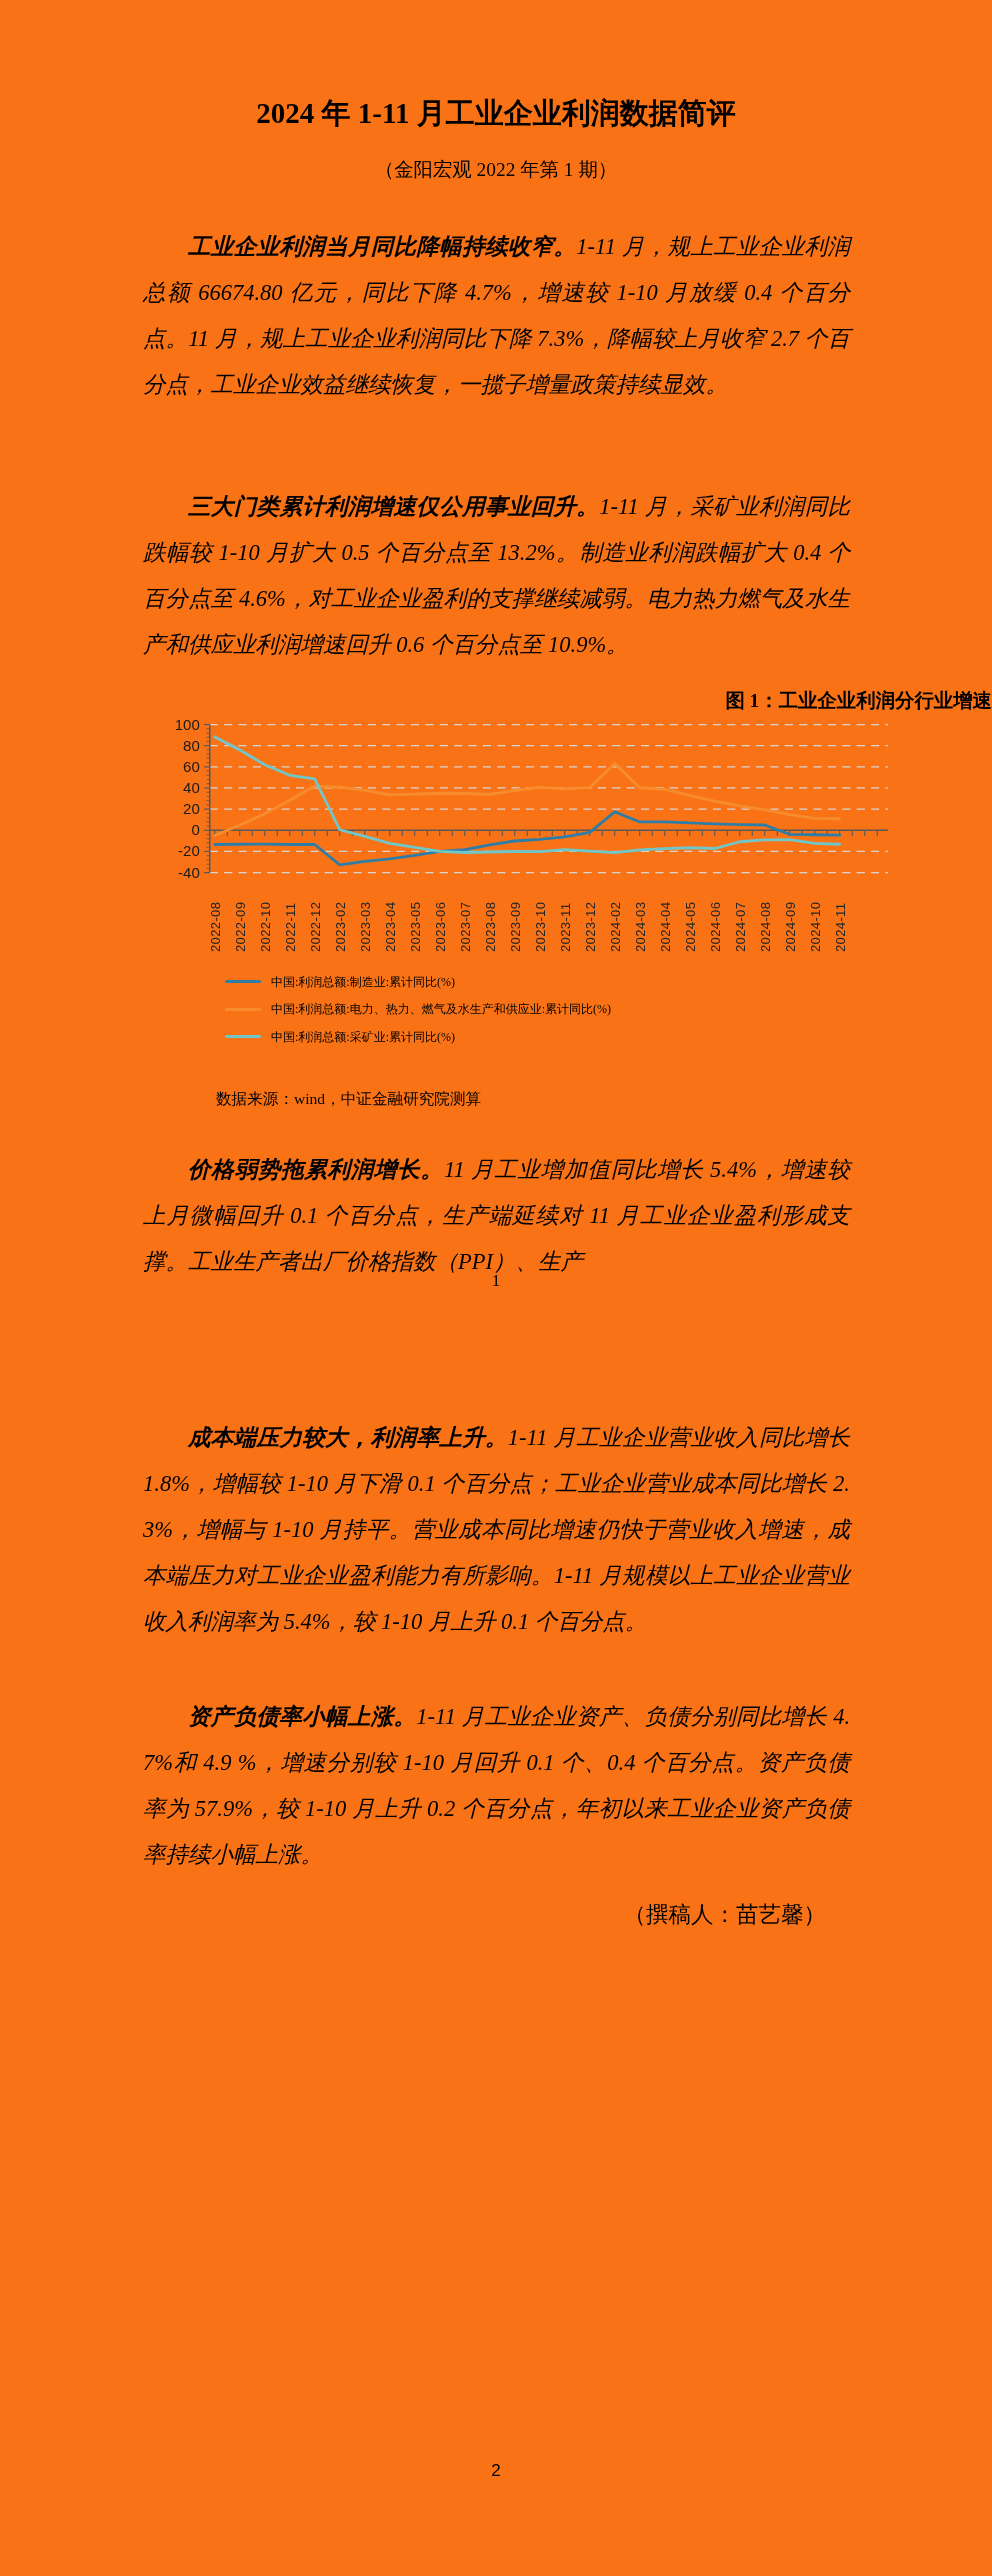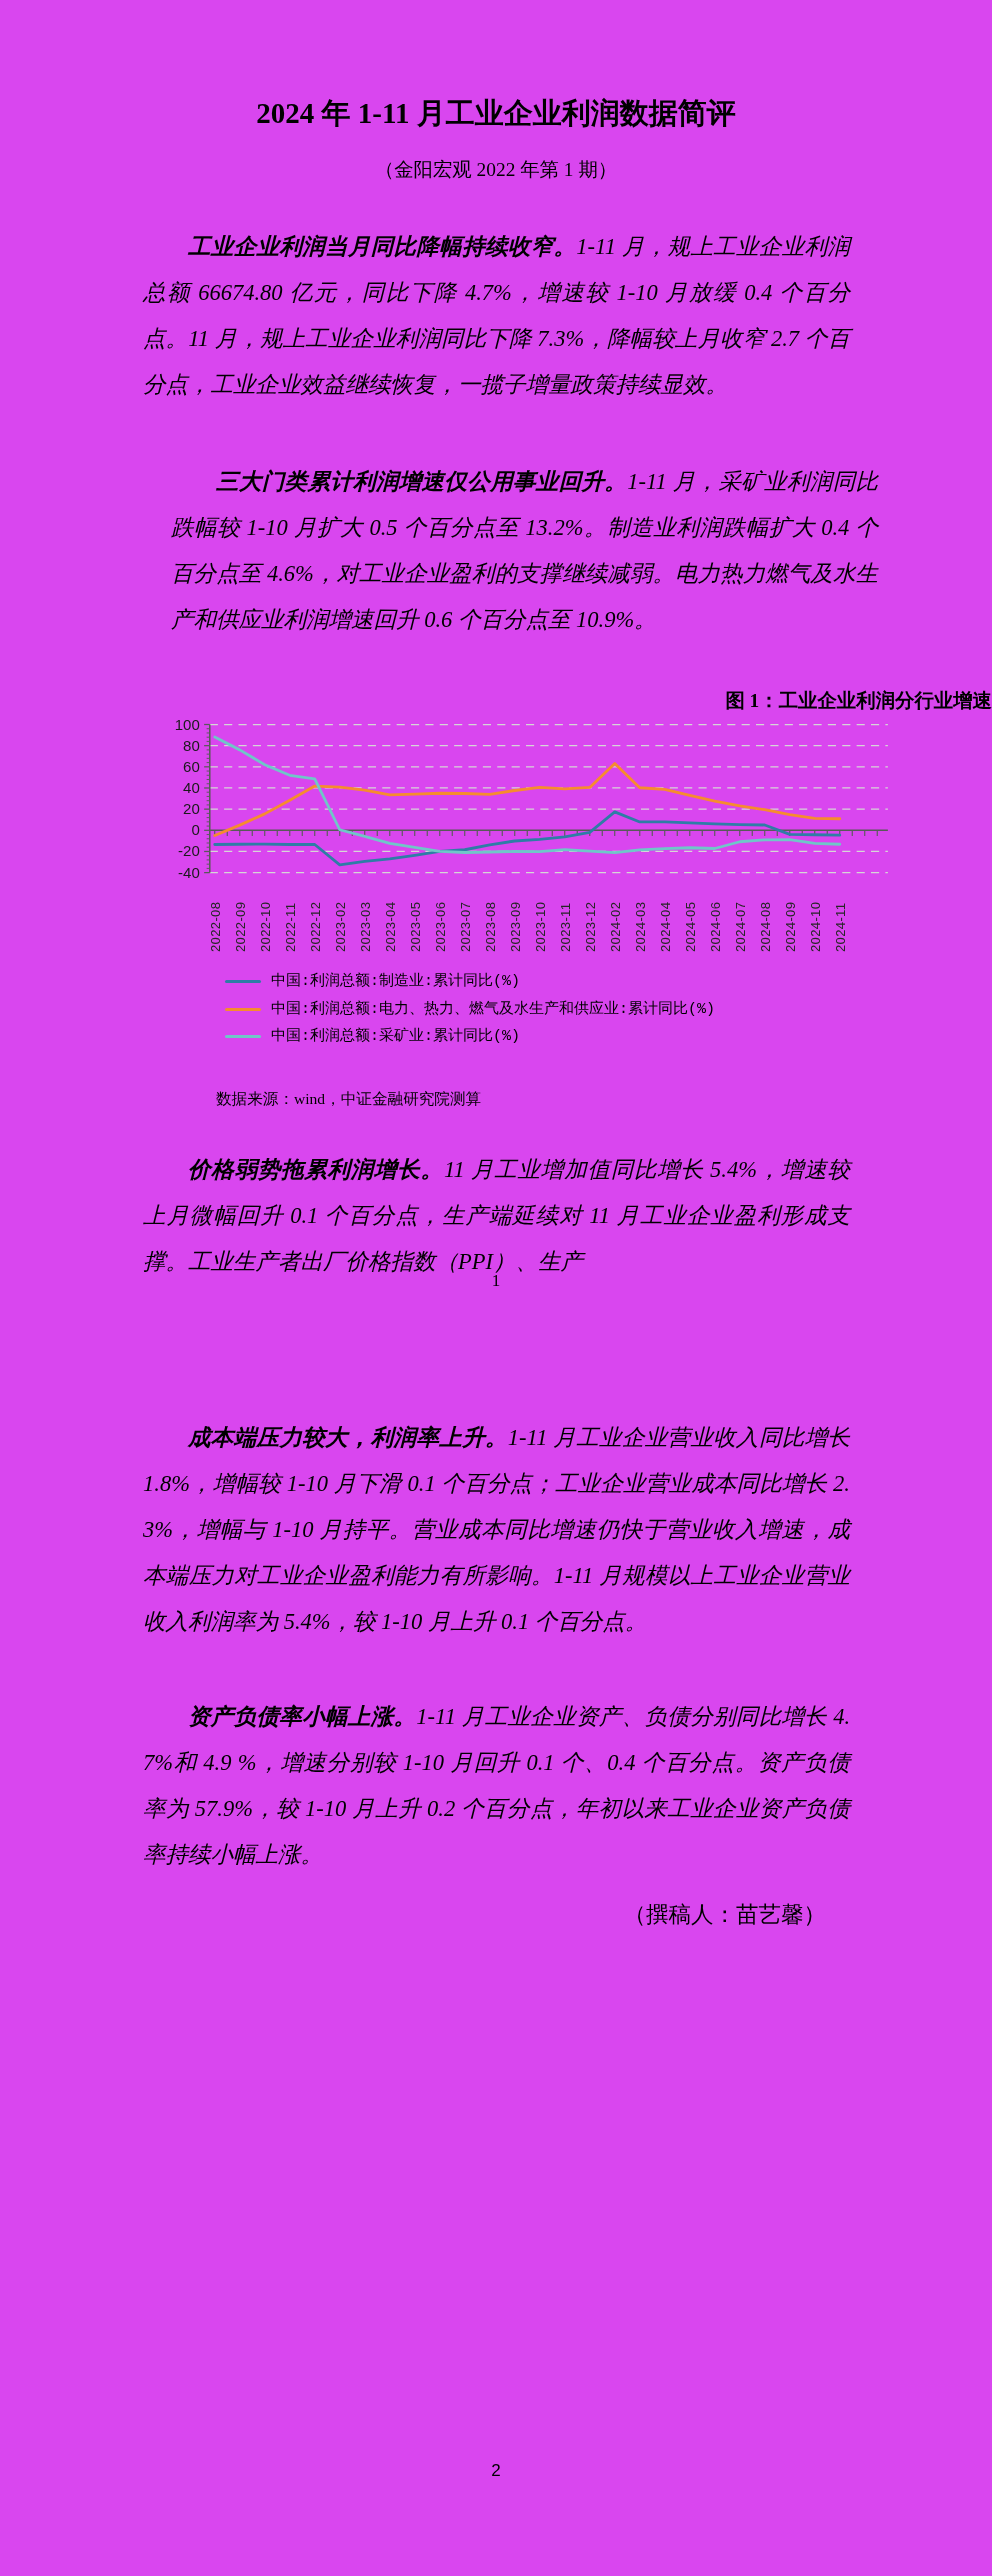--- a/index.html
+++ b/index.html
@@ -1,19 +1,19 @@
 <!DOCTYPE html>
 <html style="font-size:10px"><head>
 <meta charset="utf-8">
 <style>
   html,body{margin:0;padding:0;background:#888;}
   .page{
     position:relative;
     width:992px;height:2576px;
-    background:#d946ef;
+    background:#f97316;
     margin:0 auto;
     font-family:"Liberation Serif","DejaVu Serif",serif;
     color:#000;
     overflow:hidden;
   }
   .doc-title{
     position:absolute;top:95px;left:0;right:0;
     text-align:center;font-size:29px;font-weight:bold;line-height:1.25;
   }
   .doc-subtitle{
@@ -22,34 +22,34 @@
   }
   .para{
     position:absolute;left:143px;width:707px;
     font-size:22.5px;line-height:46px;
     text-align:justify;text-justify:inter-ideograph;
     word-break:break-all;
     font-style:italic;
   }
   .para.indent{text-indent:45px;}
   .lead{font-weight:bold;}
-  .p1{top:201px;} .p2{top:436px;margin-left:28px;}
+  .p1{top:201px;} .p2{top:461px;}
   .p3a{top:1124px;} .p3b{top:1308px;}
   .p4{top:1392px;} .p5{top:1671px;}
   .fig-title{
     position:absolute;top:687px;left:0;right:0;
     text-align:right;font-size:19.4px;font-weight:bold;
   }
   .chart-wrap{position:absolute;top:707px;left:155px;width:757px;height:250px;}
   .ytick{font-family:"Liberation Sans","DejaVu Sans",sans-serif;font-size:24px;fill:#1a1a1a;}
   .xtick{font-family:"Liberation Sans","DejaVu Sans",sans-serif;font-size:21px;fill:#262626;letter-spacing:0.5px;}
   .legend{position:absolute;top:968px;left:225px;}
   .legend-row{display:flex;align-items:center;height:27.5px;}
   .swatch{display:inline-block;width:36px;height:3.1px;border-radius:1.9px;margin-right:10px;flex:0 0 auto;}
-  .legend-label{font-size:15px;line-height:1;font-family:Liberation Mono, monospace;}
+  .legend-label{font-size:12px;line-height:1;}
   .source-note{
     position:absolute;top:1089px;left:216px;
     font-size:15.6px;
   }
   .page-num{
     position:absolute;left:0;right:0;text-align:center;font-size:17px;line-height:1.1;
   }
   .page-num.n1{top:1272px;font-family:"Liberation Serif","DejaVu Serif",serif;}
   .page-num.n2{top:2462px;font-family:"Liberation Sans","DejaVu Sans",sans-serif;}
   .author-line{

